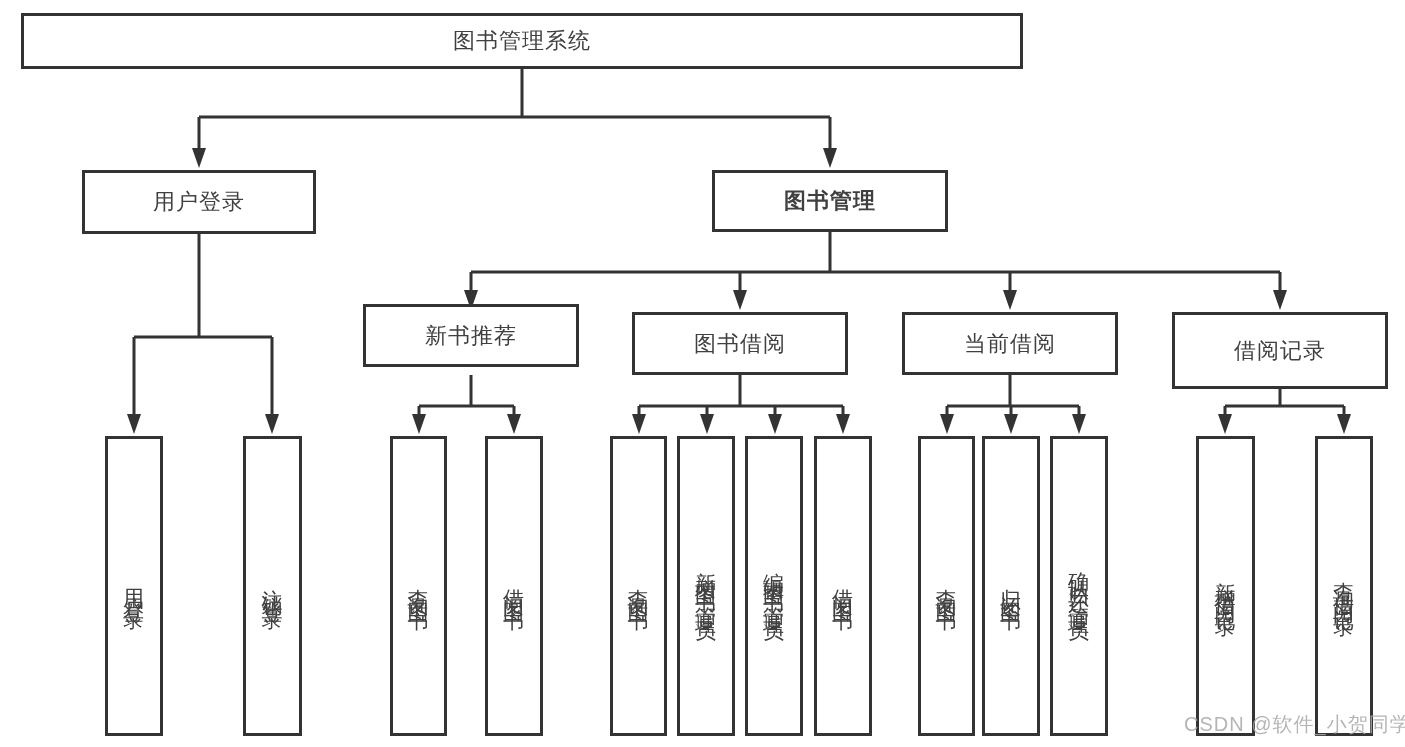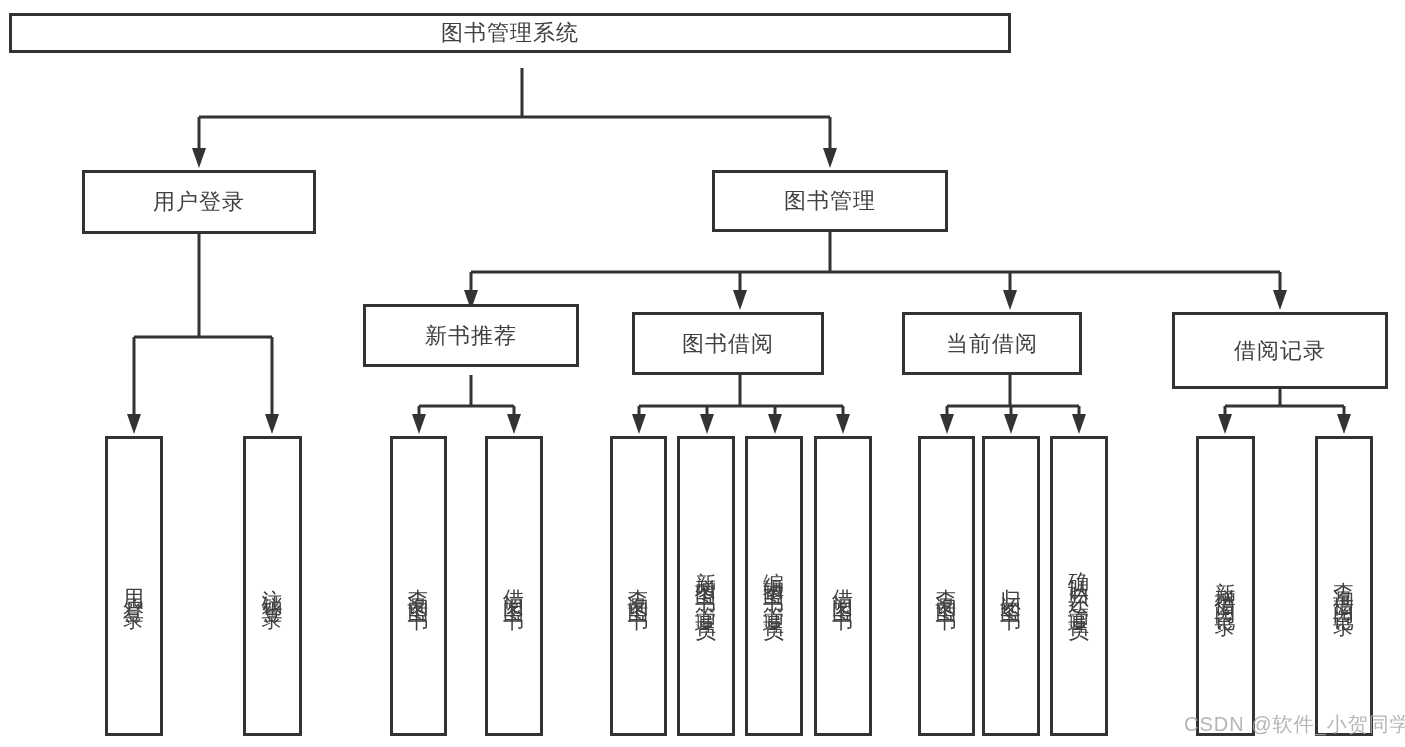--- a/index.html
+++ b/index.html
@@ -84,28 +84,28 @@
     <path d="M1010 375 L1010 406 M947 406 L1079 406 M947 406 L947 420 M1011 406 L1011 420 M1079 406 L1079 420"></path>
     <polygon points="940,414 954,414 947,434"></polygon>
     <polygon points="1004,414 1018,414 1011,434"></polygon>
     <polygon points="1072,414 1086,414 1079,434"></polygon>
 
     <path d="M1280 375 L1280 406 M1225 406 L1344 406 M1225 406 L1225 420 M1344 406 L1344 420"></path>
     <polygon points="1218,414 1232,414 1225,434"></polygon>
     <polygon points="1337,414 1351,414 1344,434"></polygon>
   </svg>
 
-  <div class="node h" style="left:9px;top:13px;width:1002px;height:40px;">图书管理系统</div>
+  <div class="node h" style="left:21px;top:13px;width:1002px;height:56px;">图书管理系统</div>
 
   <div class="node h" style="left:82px;top:170px;width:234px;height:64px;">用户登录</div>
-  <div class="node h" style="left:712px;top:170px;width:236px;height:62px;">图书管理</div>
+  <div class="node h" style="left:712px;top:170px;width:236px;height:62px;font-weight:bold;">图书管理</div>
 
   <div class="node h" style="left:363px;top:304px;width:216px;height:63px;">新书推荐</div>
-  <div class="node h" style="left:632px;top:312px;width:192px;height:63px;">图书借阅</div>
-  <div class="node h" style="left:902px;top:312px;width:180px;height:63px;">当前借阅</div>
+  <div class="node h" style="left:632px;top:312px;width:216px;height:63px;">图书借阅</div>
+  <div class="node h" style="left:902px;top:312px;width:216px;height:63px;">当前借阅</div>
   <div class="node h" style="left:1172px;top:312px;width:216px;height:77px;">借阅记录</div>
 
   <div class="node v" style="left:105px;top:436px;width:58px;height:300px;">用户登录</div>
   <div class="node v" style="left:243px;top:436px;width:59px;height:300px;">注销登录</div>
 
   <div class="node v" style="left:390px;top:436px;width:57px;height:300px;">查询图书</div>
   <div class="node v" style="left:485px;top:436px;width:58px;height:300px;">借阅图书</div>
 
   <div class="node v" style="left:610px;top:436px;width:57px;height:300px;">查询图书</div>
   <div class="node v" style="left:677px;top:436px;width:58px;height:300px;">新增图书（管理员）</div>

